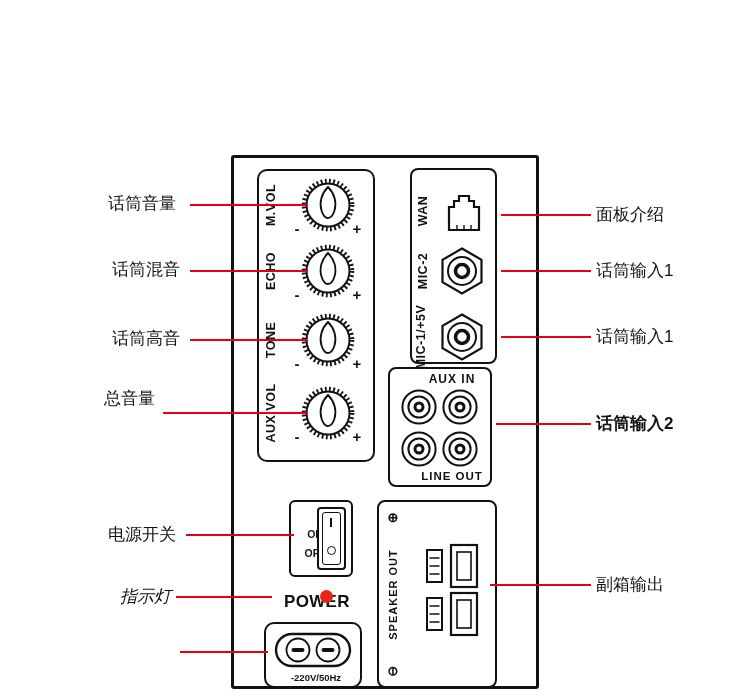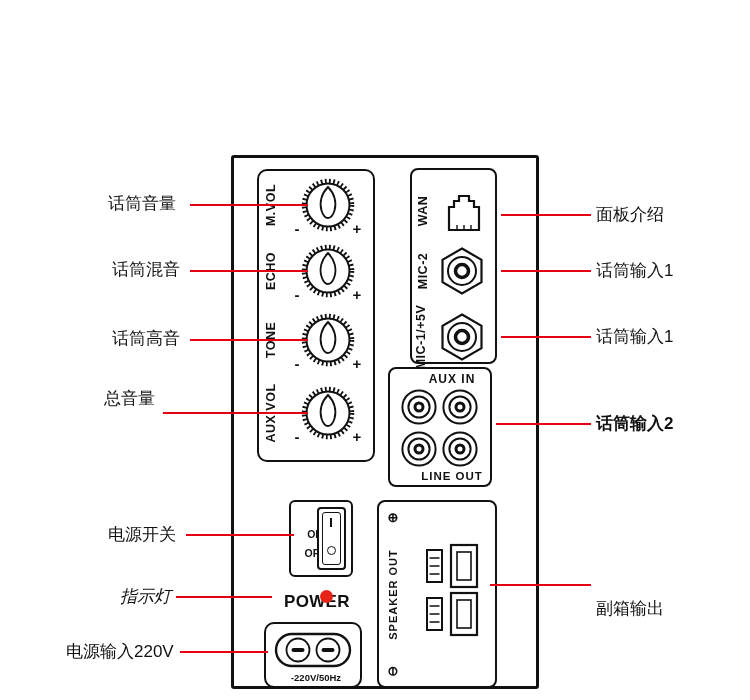--- a/index.html
+++ b/index.html
@@ -184,35 +184,34 @@
     <rect x="27" y="51" width="26" height="42" fill="#fff" stroke="#111" stroke-width="2.2"></rect>
     <rect x="33" y="58" width="14" height="28" fill="none" stroke="#111" stroke-width="1.6"></rect>
   </svg>
 
   <div class="cn-label" style="left:108px;top:193px;">话筒音量</div>
   <div class="cn-label" style="left:112px;top:259px;text-align:center;">话筒混音</div>
   <div class="cn-label" style="left:112px;top:329px;font-family:Liberation Mono, monospace;">话筒高音</div>
   <div class="cn-label" style="left:104px;top:388px;">总音量</div>
   <div class="cn-label" style="left:108px;top:524px;">电源开关</div>
   <div class="cn-label" style="left:120px;top:586px;font-style:italic;">指示灯</div>
-  <div class="cn-label" style="left:66px;top:641px;">电源输入220V</div>
 
   <div class="line" style="top:204px;left:190px;width:118px;"></div>
   <div class="line" style="top:270px;left:190px;width:118px;"></div>
   <div class="line" style="top:339px;left:190px;width:118px;"></div>
   <div class="line" style="top:412px;left:163px;width:145px;"></div>
   <div class="line" style="top:534px;left:186px;width:108px;"></div>
   <div class="line" style="top:596px;left:176px;width:96px;"></div>
   <div class="line" style="top:651px;left:180px;width:88px;"></div>
 
   <div class="cn-label" style="left:596px;top:204px;">面板介绍</div>
   <div class="cn-label" style="left:596px;top:260px;">话筒输入1</div>
   <div class="cn-label" style="left:596px;top:326px;">话筒输入1</div>
   <div class="cn-label" style="left:596px;top:413px;font-weight:bold;">话筒输入2</div>
-  <div class="cn-label" style="left:596px;top:574px;margin-top:24px;">副箱输出</div>
+  <div class="cn-label" style="left:596px;top:574px;">副箱输出</div>
 
   <div class="line" style="top:214px;left:501px;width:90px;"></div>
   <div class="line" style="top:270px;left:501px;width:90px;"></div>
   <div class="line" style="top:336px;left:501px;width:90px;"></div>
   <div class="line" style="top:423px;left:496px;width:95px;"></div>
   <div class="line" style="top:584px;left:490px;width:101px;"></div>
 
 </div>
 
 </body></html>

